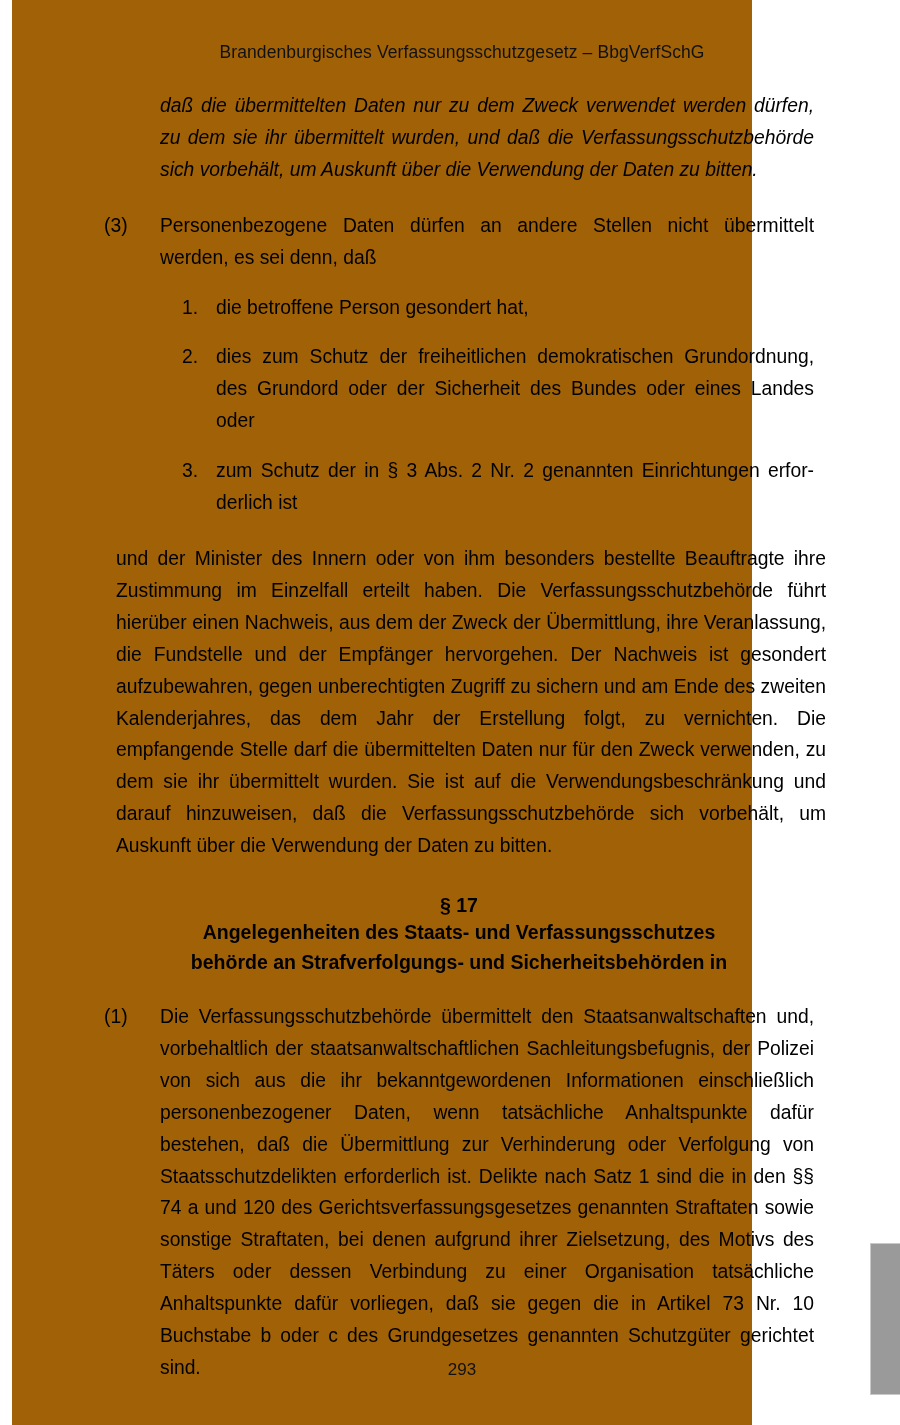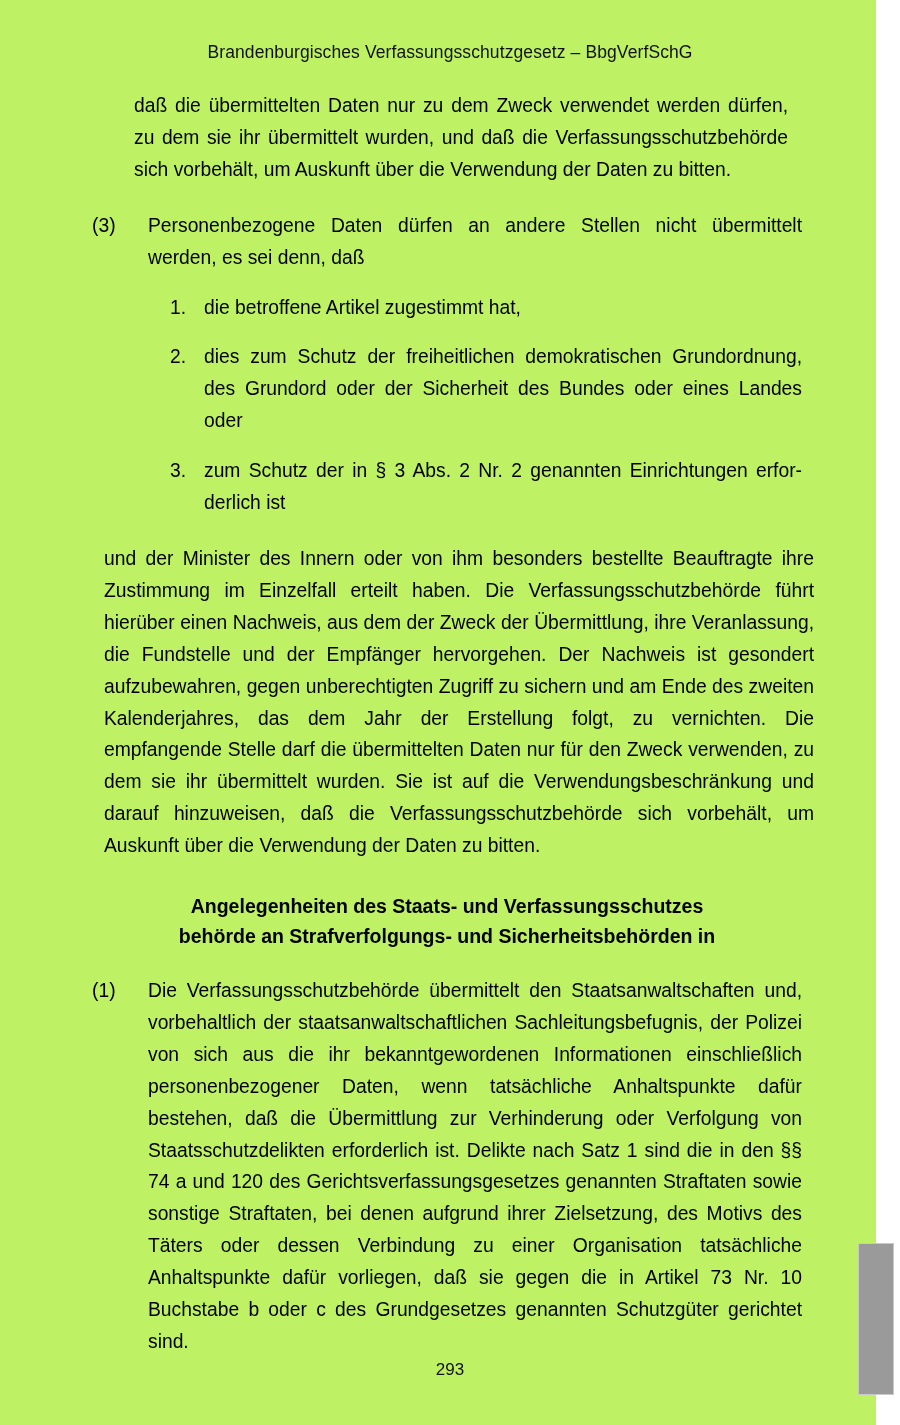--- a/index.html
+++ b/index.html
@@ -11,25 +11,25 @@
     width: 900px;
     height: 1425px;
     position: relative;
     font-family: "Liberation Sans", sans-serif;
     color: #000000;
     overflow: hidden;
   }
 
   .page {
     position: absolute;
-    left: 0;
+    left: 12px;
     top: 0;
-    width: 876px;
+    width: 740px;
     height: 1425px;
-    background: #bef264;
+    background: #a16207;
   }
 
   
   .running-header {
     position: absolute;
     left: 0;
     top: 42px;
     width: 900px;
     text-align: center;
     font-size: 17.5px;
@@ -53,22 +53,23 @@
     font-size: 19.3px;
     line-height: 31.9px;
     text-align: justify;
     text-justify: inter-word;
     hyphens: manual;
     -webkit-hyphens: manual;
   }
 
   
   .cont-block {
-    margin-left: 42px;
+    margin-left: 56px;
     width: 654px;
+    font-style: italic;
   }
 
   
   .num-para {
     position: relative;
     margin-left: 56px;
     width: 654px;
   }
   .num-para .marker {
     position: absolute;
@@ -158,36 +159,37 @@
 
     <p class="body-text cont-block">daß die übermittelten Daten nur zu dem Zweck verwendet werden dürfen, zu dem sie ihr übermittelt wurden, und daß die Verfassungs­schutzbehörde sich vorbehält, um Auskunft über die Verwendung der Daten zu bitten.</p>
 
     <div class="num-para sp-block">
       <span class="marker">(3)</span>
       <p class="body-text">Personenbezogene Daten dürfen an andere Stellen nicht übermittelt werden, es sei denn, daß</p>
     </div>
 
     <div class="list-item sp-item">
       <span class="marker">1.</span>
-      <p class="body-text">die betroffene Artikel zugestimmt hat,</p>
+      <p class="body-text">die betroffene Person gesondert hat,</p>
     </div>
 
     <div class="list-item sp-item">
       <span class="marker">2.</span>
       <p class="body-text">dies zum Schutz der freiheitlichen demokratischen Grundord­nung, des Grundord oder der Sicherheit des Bundes oder eines Landes oder</p>
     </div>
 
     <div class="list-item sp-item">
       <span class="marker">3.</span>
       <p class="body-text">zum Schutz der in § 3 Abs. 2 Nr. 2 genannten Einrichtungen erfor­derlich ist</p>
     </div>
 
     <p class="body-text full-para sp-block">und der Minister des Innern oder von ihm besonders bestellte Beauftragte ihre Zustimmung im Einzelfall erteilt haben. Die Verfassungsschutzbehör­de führt hierüber einen Nachweis, aus dem der Zweck der Übermittlung, ihre Veranlassung, die Fundstelle und der Empfänger hervorgehen. Der Nachweis ist gesondert aufzubewahren, gegen unberechtigten Zugriff zu sichern und am Ende des zweiten Kalenderjahres, das dem Jahr der Er­stellung folgt, zu vernichten. Die empfangende Stelle darf die übermittelten Daten nur für den Zweck verwenden, zu dem sie ihr übermittelt wurden. Sie ist auf die Verwendungsbeschränkung und darauf hinzuweisen, daß die Verfassungsschutzbehörde sich vorbehält, um Auskunft über die Ver­wendung der Daten zu bitten.</p>
 
     <div class="section-heading">
+      <span class="sec-num">§ 17</span>
       <span class="sec-title">Angelegenheiten des Staats- und Verfassungsschutzes</span>
       <span class="sec-title">behörde an Strafverfolgungs- und Sicherheitsbehörden in</span>
     </div>
 
     <div class="num-para sp-block">
       <span class="marker">(1)</span>
       <p class="body-text">Die Verfassungsschutzbehörde übermittelt den Staatsanwaltschaf­ten und, vorbehaltlich der staatsanwaltschaftlichen Sachleitungsbe­fugnis, der Polizei von sich aus die ihr bekanntgewordenen Informa­tionen einschließlich personenbezogener Daten, wenn tatsächliche Anhaltspunkte dafür bestehen, daß die Übermittlung zur Verhinde­rung oder Verfolgung von Staatsschutzdelikten erforderlich ist. Delikte nach Satz 1 sind die in den §§ 74 a und 120 des Gerichtsver­fassungsgesetzes genannten Straftaten sowie sonstige Straftaten, bei denen aufgrund ihrer Zielsetzung, des Motivs des Täters oder dessen Verbindung zu einer Organisation tatsächliche Anhaltspunkte dafür vorliegen, daß sie gegen die in Artikel 73 Nr. 10 Buchstabe b oder c des Grundgesetzes genannten Schutzgüter gerichtet sind.</p>
     </div>
 
   </div>

